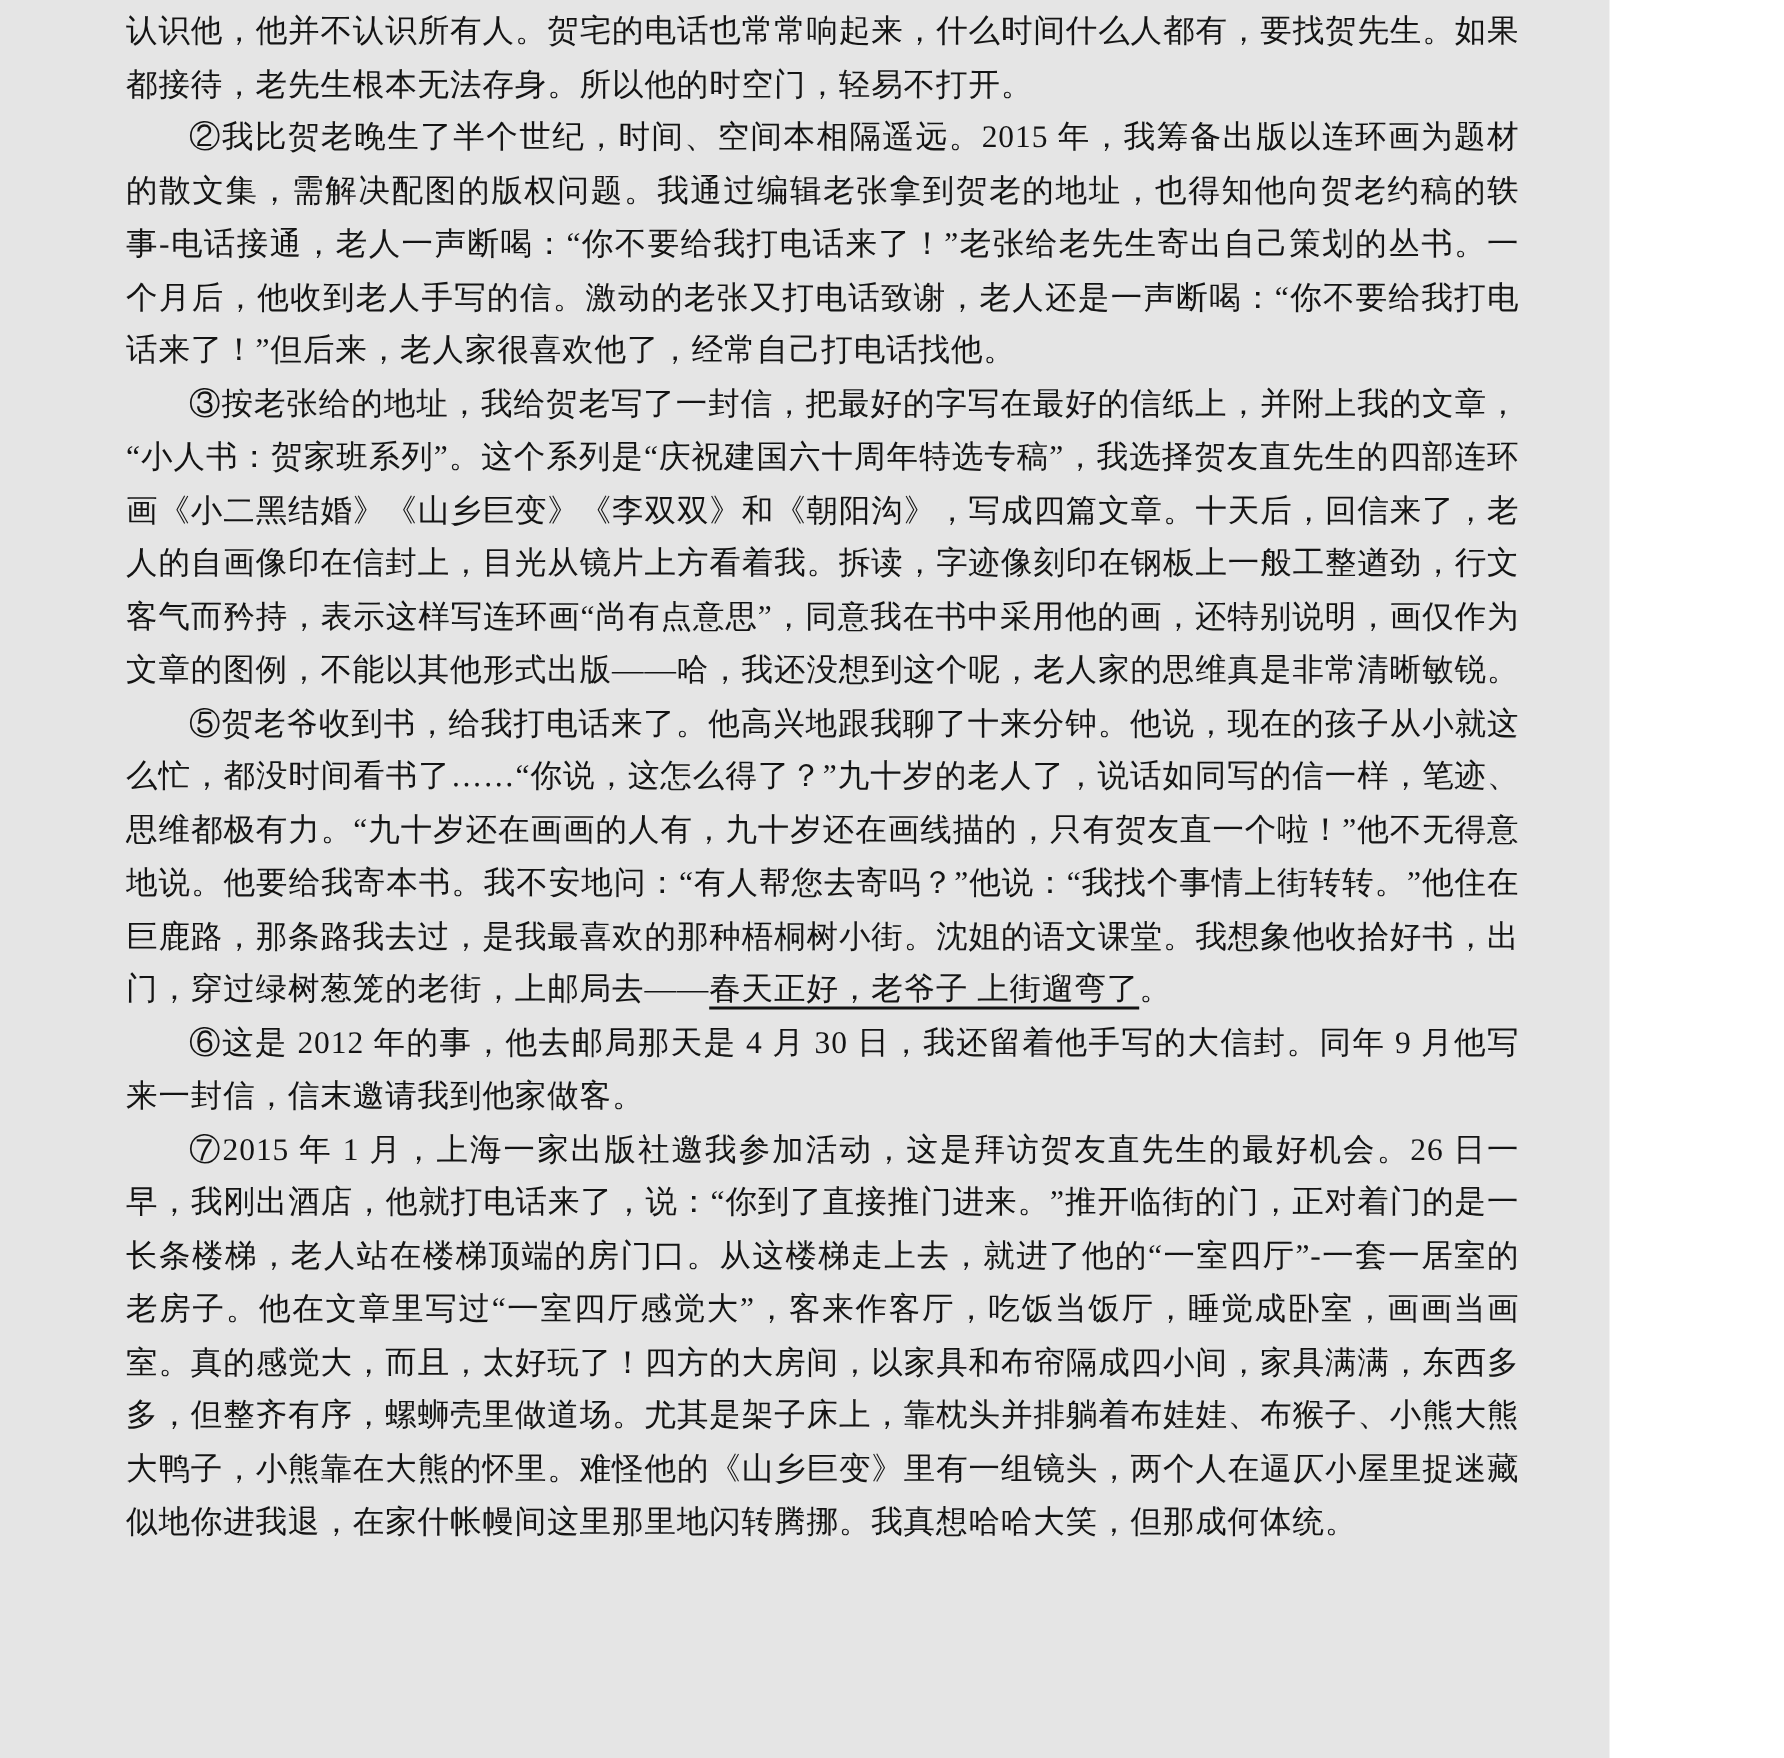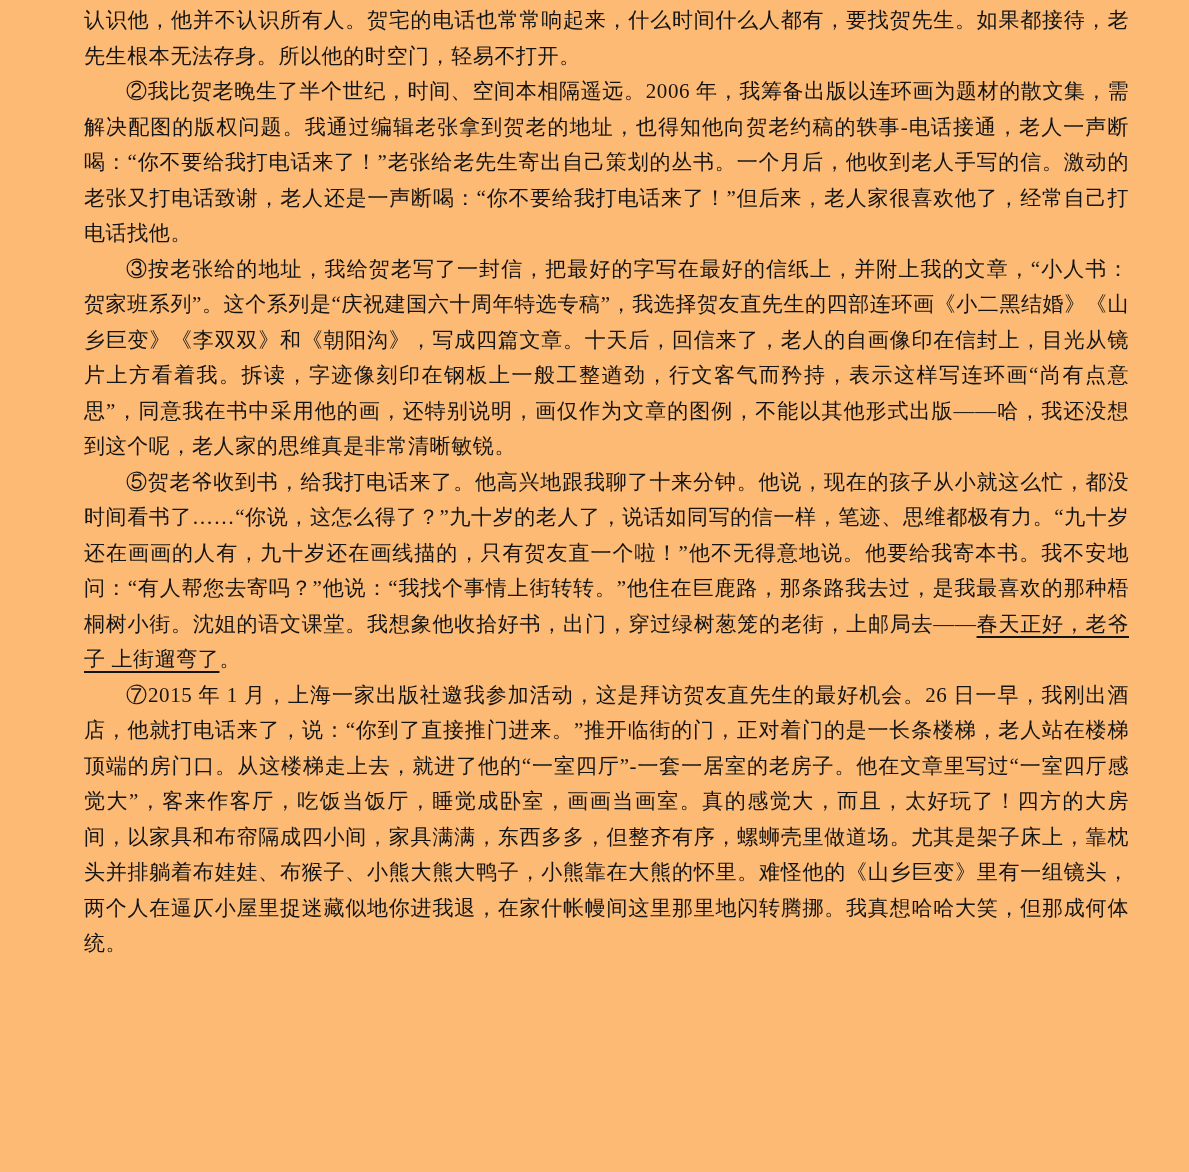--- a/index.html
+++ b/index.html
@@ -9,24 +9,24 @@
   }
   body {
     width: 1189px;
     height: 1172px;
     overflow: hidden;
     font-family: "Liberation Serif", "DejaVu Serif", serif;
     color: #141414;
   }
   .page {
     box-sizing: border-box;
-    width: 1189px;
+    width: 1073px;
     height: 1172px;
     padding: 3px 60px 0 84px;
-    background: #fdba74;
+    background: #e5e5e5;
   }
   .doc-body p.para {
     margin: 0;
     padding: 0;
     font-size: 21px;
     line-height: 35.5px;
     letter-spacing: 0.6px;
     text-align: justify;
     text-justify: inter-character;
     word-break: break-all;
@@ -40,18 +40,19 @@
     text-underline-offset: 5px;
     text-decoration-thickness: 1.5px;
   }
 </style>
 </head>
 <body>
 
 <div class="page">
   <div class="doc-body" id="doc-body">
       <p class="para"><span>认识他，他并不认识所有人。贺宅的电话也常常响起来，什么时间什么人都有，要找贺先生。如果都接待，老先生根本无法存身。所以他的时空门，轻易不打开。</span></p>
-      <p class="para indent"><span>②我比贺老晚生了半个世纪，时间、空间本相隔遥远。2006 年，我筹备出版以连环画为题材的散文集，需解决配图的版权问题。我通过编辑老张拿到贺老的地址，也得知他向贺老约稿的轶事-电话接通，老人一声断喝：“你不要给我打电话来了！”老张给老先生寄出自己策划的丛书。一个月后，他收到老人手写的信。激动的老张又打电话致谢，老人还是一声断喝：“你不要给我打电话来了！”但后来，老人家很喜欢他了，经常自己打电话找他。</span></p>
+      <p class="para indent"><span>②我比贺老晚生了半个世纪，时间、空间本相隔遥远。2015 年，我筹备出版以连环画为题材的散文集，需解决配图的版权问题。我通过编辑老张拿到贺老的地址，也得知他向贺老约稿的轶事-电话接通，老人一声断喝：“你不要给我打电话来了！”老张给老先生寄出自己策划的丛书。一个月后，他收到老人手写的信。激动的老张又打电话致谢，老人还是一声断喝：“你不要给我打电话来了！”但后来，老人家很喜欢他了，经常自己打电话找他。</span></p>
       <p class="para indent"><span>③按老张给的地址，我给贺老写了一封信，把最好的字写在最好的信纸上，并附上我的文章，“小人书：贺家班系列”。这个系列是“庆祝建国六十周年特选专稿”，我选择贺友直先生的四部连环画《小二黑结婚》《山乡巨变》《李双双》和《朝阳沟》，写成四篇文章。十天后，回信来了，老人的自画像印在信封上，目光从镜片上方看着我。拆读，字迹像刻印在钢板上一般工整遒劲，行文客气而矜持，表示这样写连环画“尚有点意思”，同意我在书中采用他的画，还特别说明，画仅作为文章的图例，不能以其他形式出版——哈，我还没想到这个呢，老人家的思维真是非常清晰敏锐。</span></p>
       <p class="para indent"><span>⑤贺老爷收到书，给我打电话来了。他高兴地跟我聊了十来分钟。他说，现在的孩子从小就这么忙，都没时间看书了……“你说，这怎么得了？”九十岁的老人了，说话如同写的信一样，笔迹、思维都极有力。“九十岁还在画画的人有，九十岁还在画线描的，只有贺友直一个啦！”他不无得意地说。他要给我寄本书。我不安地问：“有人帮您去寄吗？”他说：“我找个事情上街转转。”他住在巨鹿路，那条路我去过，是我最喜欢的那种梧桐树小街。沈姐的语文课堂。我想象他收拾好书，出门，穿过绿树葱笼的老街，上邮局去——</span><span class="underline">春天正好，老爷子 上街遛弯了</span><span>。</span></p>
+      <p class="para indent"><span>⑥这是 2012 年的事，他去邮局那天是 4 月 30 日，我还留着他手写的大信封。同年 9 月他写来一封信，信末邀请我到他家做客。</span></p>
       <p class="para indent"><span>⑦2015 年 1 月，上海一家出版社邀我参加活动，这是拜访贺友直先生的最好机会。26 日一早，我刚出酒店，他就打电话来了，说：“你到了直接推门进来。”推开临街的门，正对着门的是一长条楼梯，老人站在楼梯顶端的房门口。从这楼梯走上去，就进了他的“一室四厅”-一套一居室的老房子。他在文章里写过“一室四厅感觉大”，客来作客厅，吃饭当饭厅，睡觉成卧室，画画当画室。真的感觉大，而且，太好玩了！四方的大房间，以家具和布帘隔成四小间，家具满满，东西多多，但整齐有序，螺蛳壳里做道场。尤其是架子床上，靠枕头并排躺着布娃娃、布猴子、小熊大熊大鸭子，小熊靠在大熊的怀里。难怪他的《山乡巨变》里有一组镜头，两个人在逼仄小屋里捉迷藏似地你进我退，在家什帐幔间这里那里地闪转腾挪。我真想哈哈大笑，但那成何体统。</span></p>
     </div>
 </div>
 
 </body></html>

